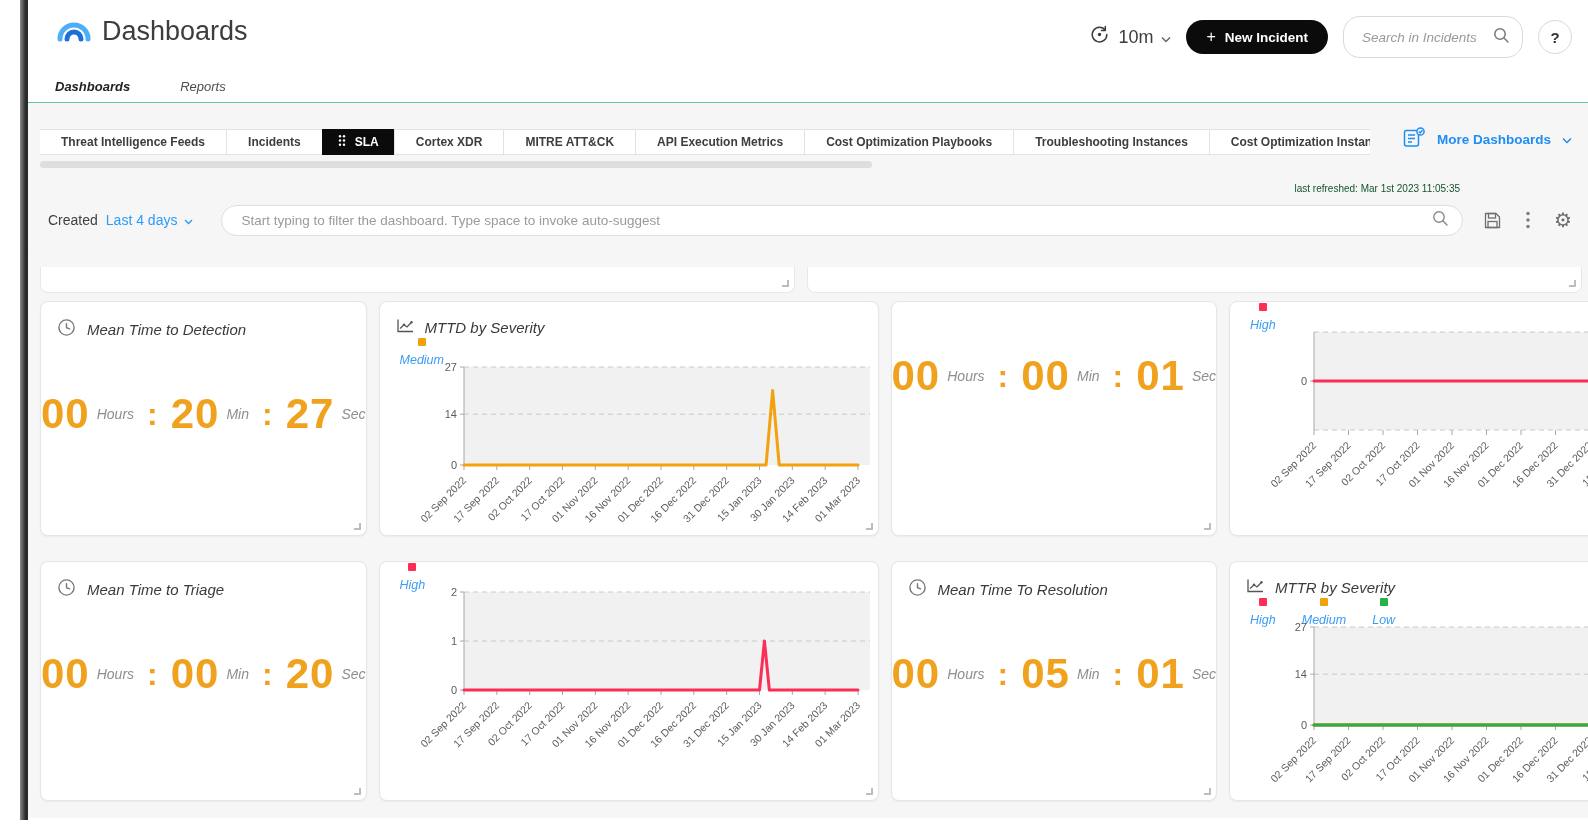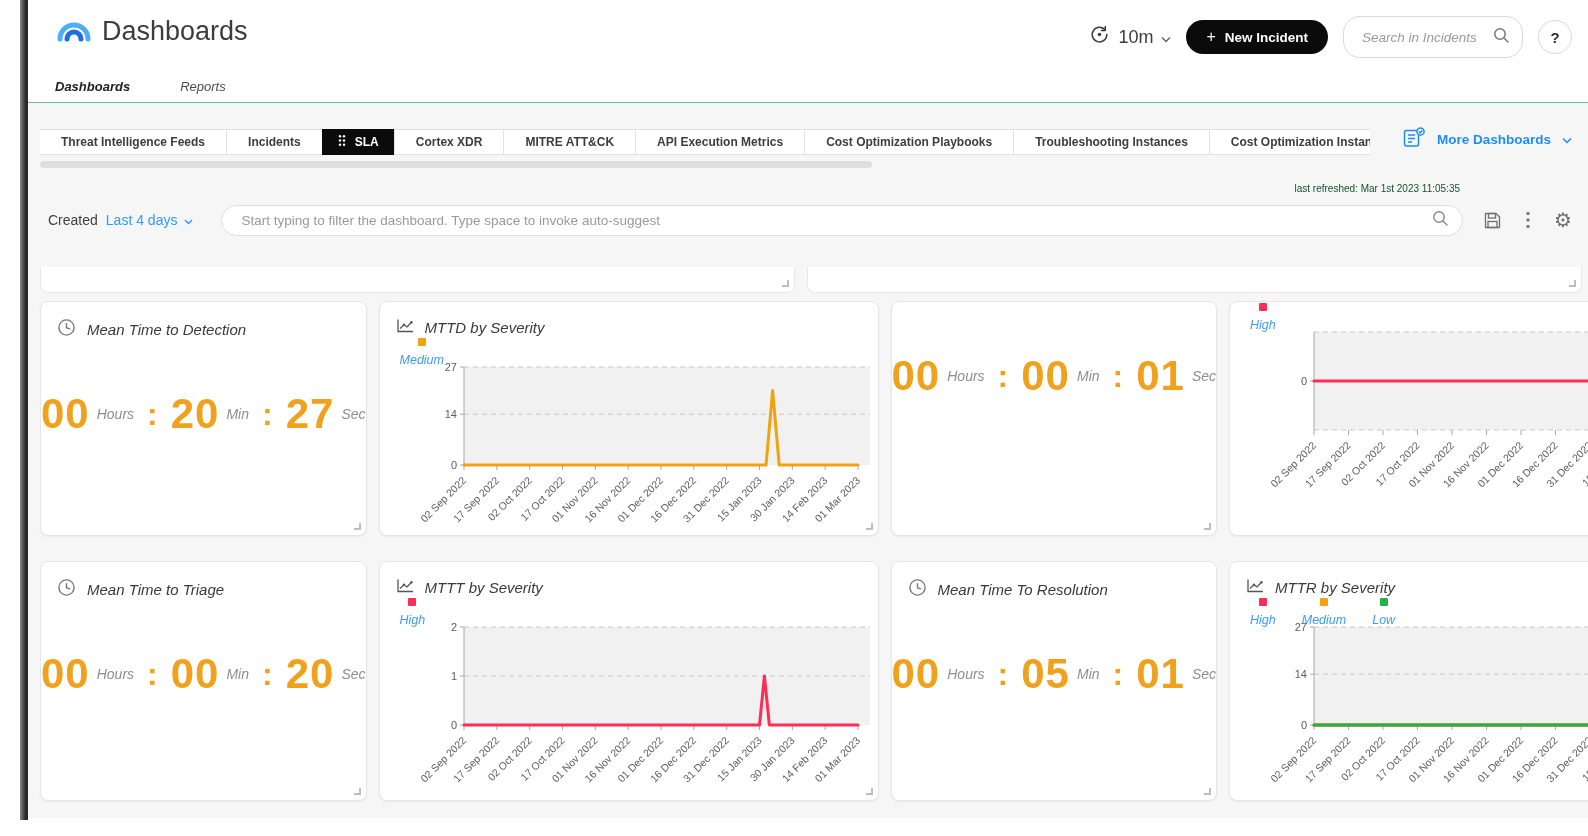--- a/index.html
+++ b/index.html
@@ -425,31 +425,20 @@
           <div class="colon">:</div>
           <div class="tg">
               <div class="digits">20</div>
               <div class="tlabel">Sec</div>
             </div>
         </div>
         <span class="resize-handle"></span>
       </div>
 
       <div class="card chart-card">
-        <div class="card-head">
-          <span>
-            <svg width="18" height="16" viewBox="0 0 18 16" fill="none" stroke="#555" stroke-width="1.3">
-                <path d="M2 1.5 V13.5 H17"></path>
-                <path d="M4 10.5 L8 6.8 L11 9 L15.5 4.2"></path>
-                <circle cx="8" cy="6.8" r="1.2" fill="#555" stroke="none"></circle>
-                <circle cx="15.5" cy="4.2" r="1.2" fill="#555" stroke="none"></circle>
-              </svg>
-          </span>
-          <span>MTTT by Severity</span>
-        </div>
         <div class="legend-row">
           <span class="legend">
               <span class="sq" style="background: rgb(252, 46, 86);"></span>
               <span>High</span>
             </span>
         </div>
         <svg class="chart" width="492" height="170">
             <rect x="80" y="8" width="406" height="98" fill="#f1f1f1"></rect>
             <line x1="80" y1="8" x2="486" y2="8" stroke="#c9c9c9" stroke-width="1" stroke-dasharray="5,4"></line>
             <line x1="80" y1="57" x2="486" y2="57" stroke="#c9c9c9" stroke-width="1" stroke-dasharray="5,4"></line>

